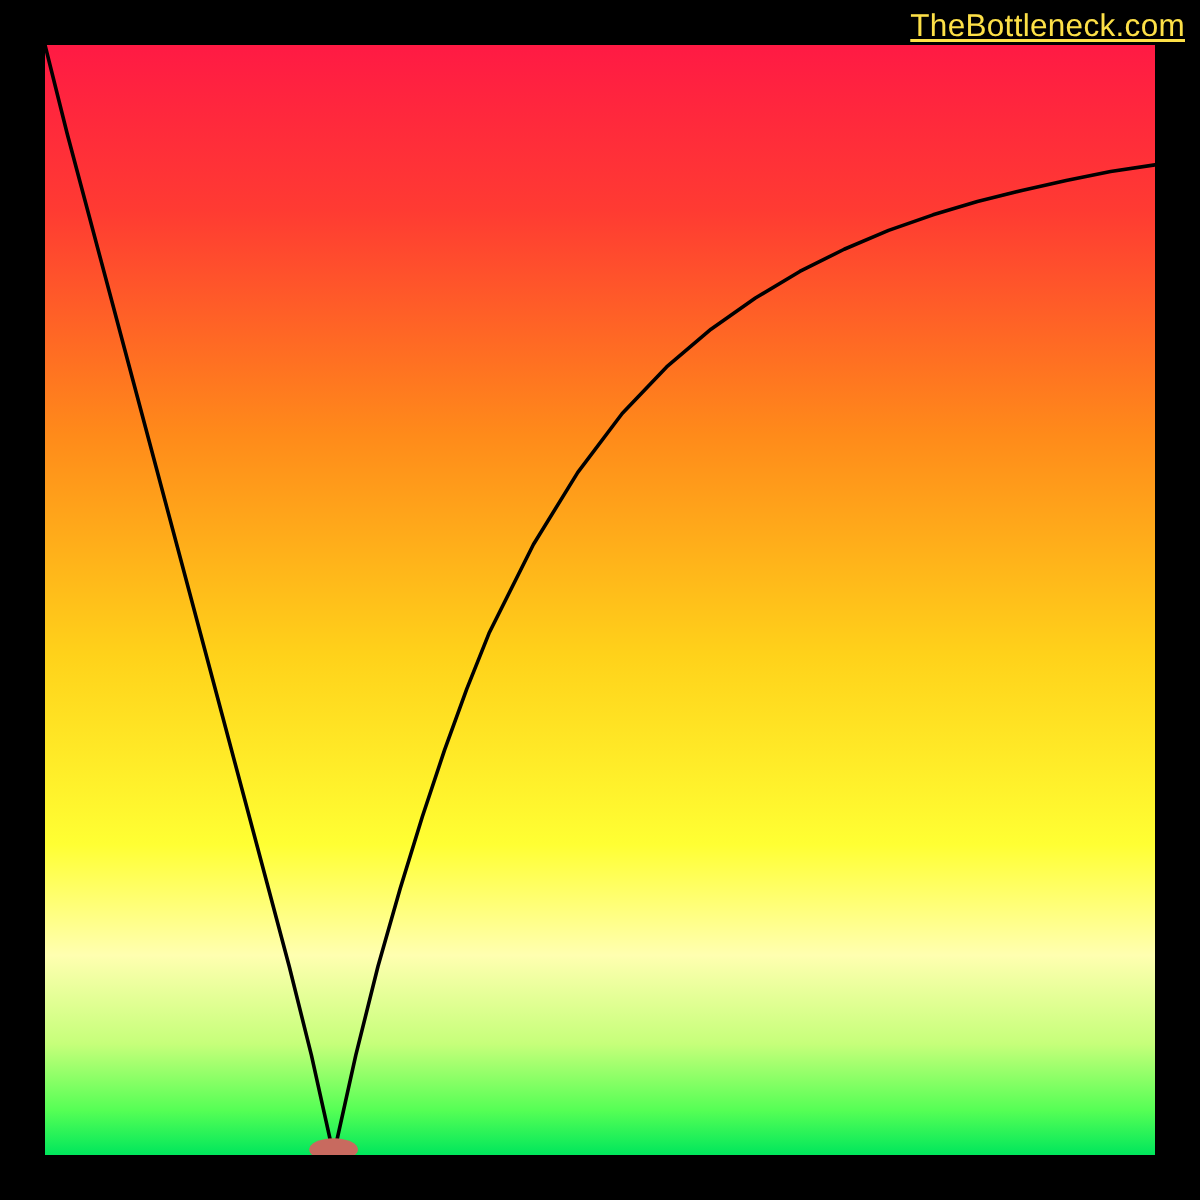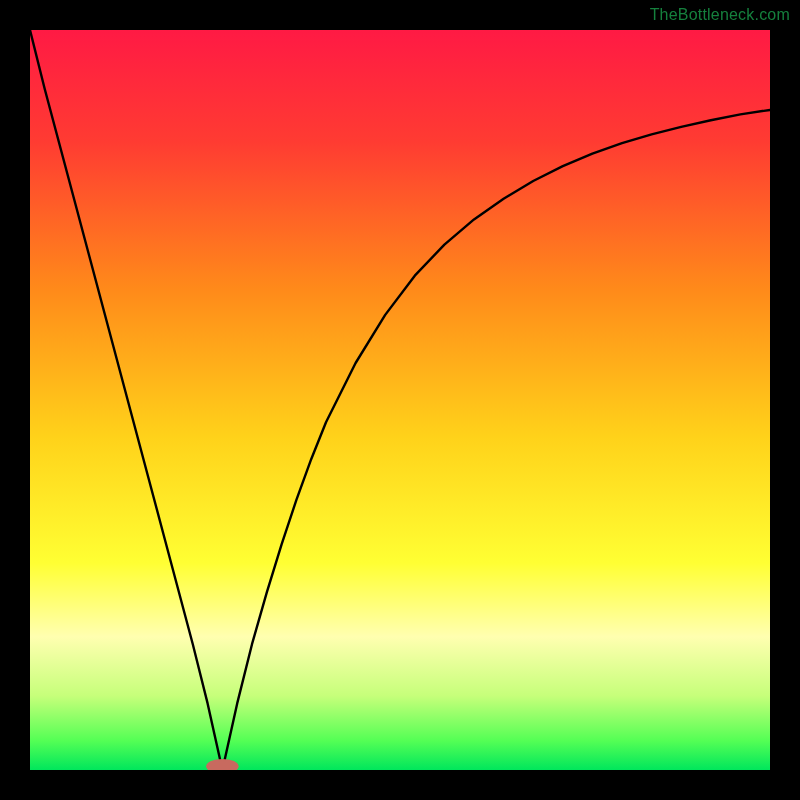--- a/index.html
+++ b/index.html
@@ -22,25 +22,26 @@
     left: 30px;
     top: 30px;
     width: 740px;
     height: 740px;
     overflow: hidden;
   }
   .watermark {
     position: absolute;
     top: 6px;
     right: 10px;
-    color: #15803d;
-    font-size: 16px;
+    color: #fde047;
+    font-size: 21px;
     font-weight: 400;
     letter-spacing: 0.2px;
     z-index: 10;
+    text-decoration: underline;
   }
   svg { display: block; }
 </style>
 </head>
 <body>
 
 <div class="frame">
 
   <div class="watermark">TheBottleneck.com</div>
 

